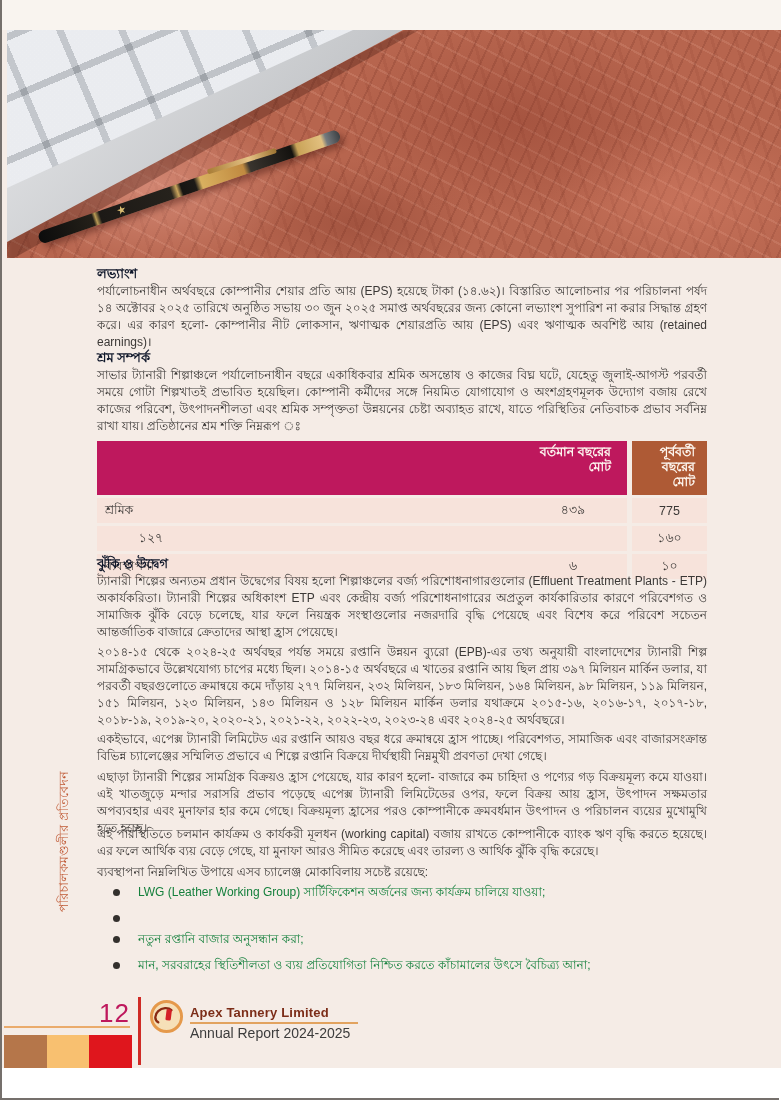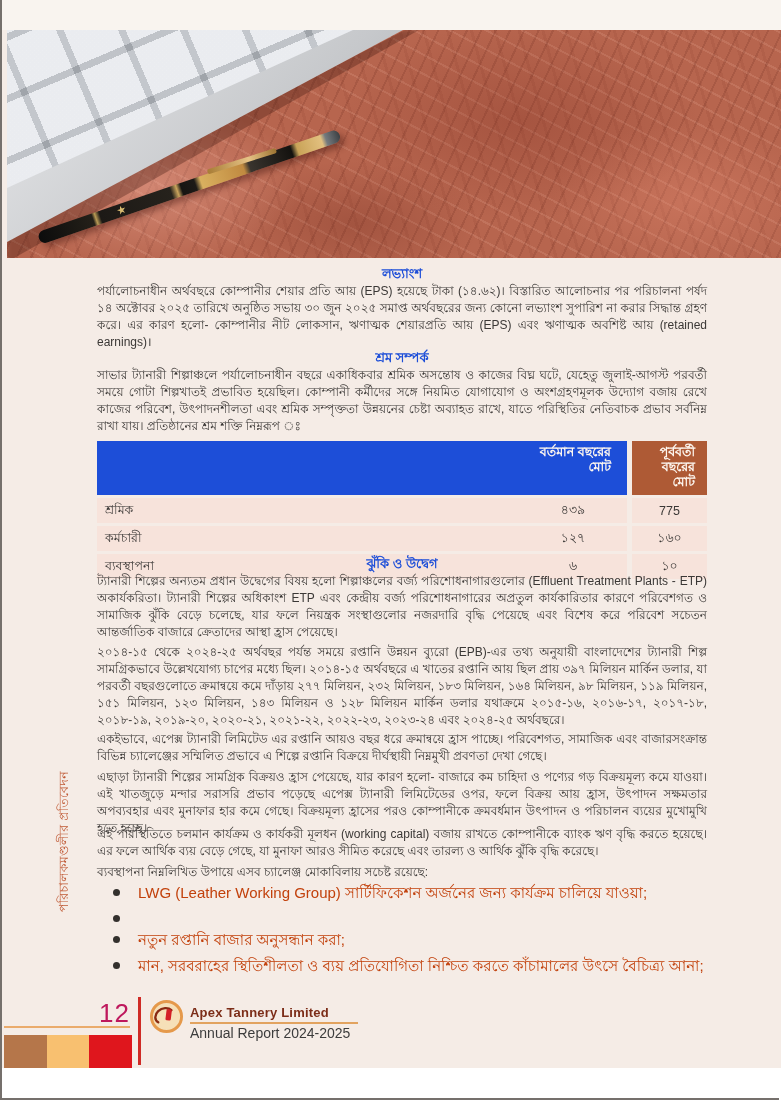--- a/index.html
+++ b/index.html
@@ -61,40 +61,40 @@
     background:linear-gradient(90deg,#a87c35,#e6c386 60%,#9c7331);
     border-radius:2px;transform:rotate(1.5deg);
   }
   .pen::before{
     content:"";position:absolute;left:26%;top:2px;width:9px;height:9px;
     background:#d8bb71;clip-path:polygon(50% 0,61% 35%,98% 35%,68% 57%,79% 91%,50% 70%,21% 91%,32% 57%,2% 35%,39% 35%);
   }
 
   
   .h3{position:absolute;left:95px;width:610px;margin:0;
-      font-size:13px;font-weight:bold;color:#1d4ed8;text-align:center;}
+      font-size:13px;font-weight:bold;color:#0f172a;}
   .para{position:absolute;left:95px;width:610px;margin:0;
       font-size:12px;line-height:17px;color:#3b3836;text-align:justify;}
 
   
   .wtable{position:absolute;left:95px;top:441px;width:610px;font-size:12.5px;color:#3b3836;}
   .wt-gap{display:flex;margin-bottom:3px;}
   .wt-main{flex:1;margin-right:5px;display:flex;align-items:center;background:#f7e3db;}
   .wt-prev{width:75px;background:#f7e3db;display:flex;align-items:center;justify-content:center;}
-  .wt-head .wt-main{background:#1d4ed8;display:block;text-align:right;
+  .wt-head .wt-main{background:#be185d;display:block;text-align:right;
       padding:4px 16px 5px 0;box-sizing:border-box;color:#fdf6ef;font-weight:bold;line-height:15px;}
   .wt-head .wt-prev{background:#ae5a35;display:block;text-align:right;
       padding:4px 12px 5px 0;box-sizing:border-box;color:#fdf6ef;font-weight:bold;line-height:15px;}
   .wt-row .wt-main,.wt-row .wt-prev{height:25px;}
   .wt-label{flex:1;padding-left:8px;}
   .wt-val{width:108px;text-align:center;}
 
   
   .bullets{position:absolute;left:95px;top:884px;width:610px;margin:0;padding:0;list-style:none;}
-  .bullets li{display:flex;margin-bottom:9px;font-size:15px;line-height:17px;color:#c2410c;}
+  .bullets li{display:flex;margin-bottom:9px;font-size:12px;line-height:17px;color:#15803d;}
   .dot{width:7px;height:7px;border-radius:50%;background:#33302d;margin:5px 18px 0 16px;flex:none;}
 
   
   .side-label{position:absolute;left:63px;top:912px;width:0;height:0;}
   .side-label span{
     display:block;white-space:nowrap;transform:translate(-50%,-50%) rotate(-90deg);
     font-size:12.5px;color:#c05a36;letter-spacing:.3px;
   }
 
   
@@ -148,21 +148,20 @@
     </div>
     <div class="wt-gap wt-row">
       <div class="wt-main">
         <span class="wt-label">শ্রমিক</span>
         <span class="wt-val">৪৩৯</span>
       </div>
       <div class="wt-prev">775</div>
     </div>
     <div class="wt-gap wt-row">
       <div class="wt-main">
-        <span class="wt-label">কর্মচারী</span>
         <span class="wt-val">১২৭</span>
       </div>
       <div class="wt-prev">১৬০</div>
     </div>
     <div class="wt-gap wt-row">
       <div class="wt-main">
         <span class="wt-label">ব্যবস্থাপনা</span>
         <span class="wt-val">৬</span>
       </div>
       <div class="wt-prev">১০</div>

